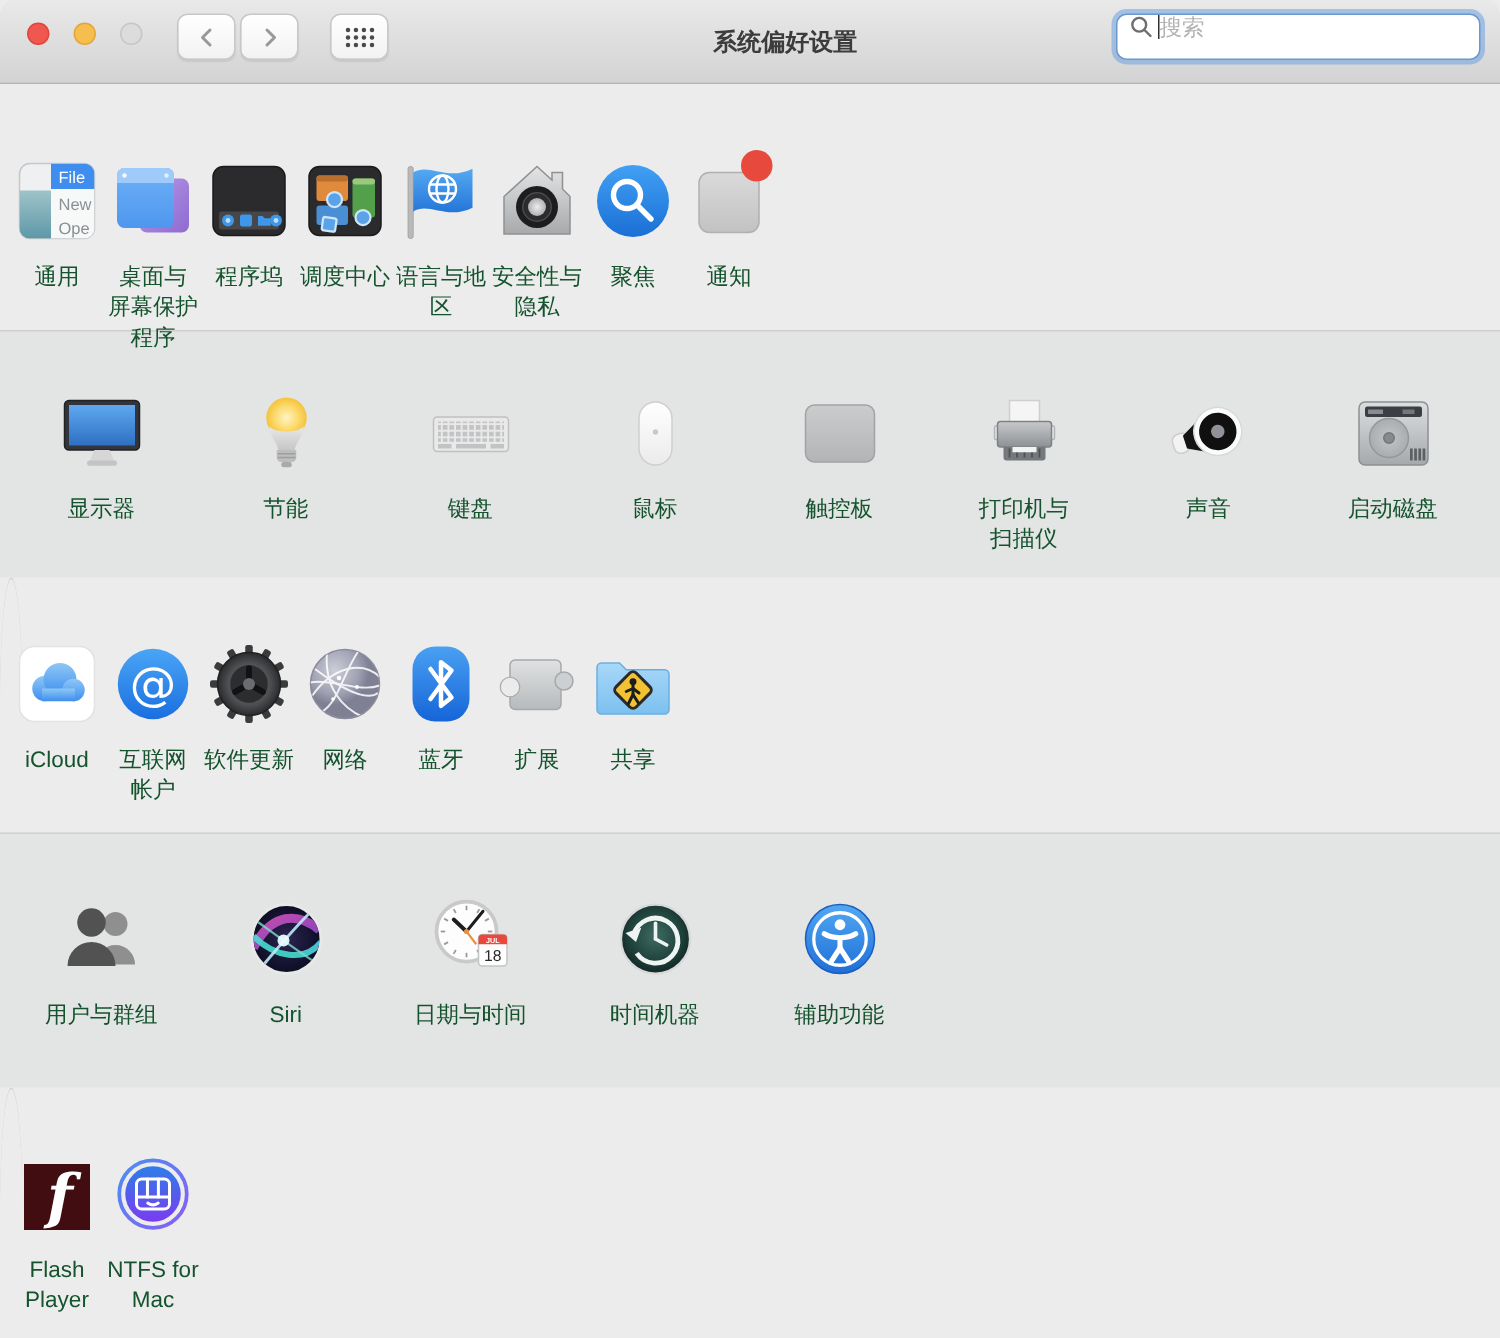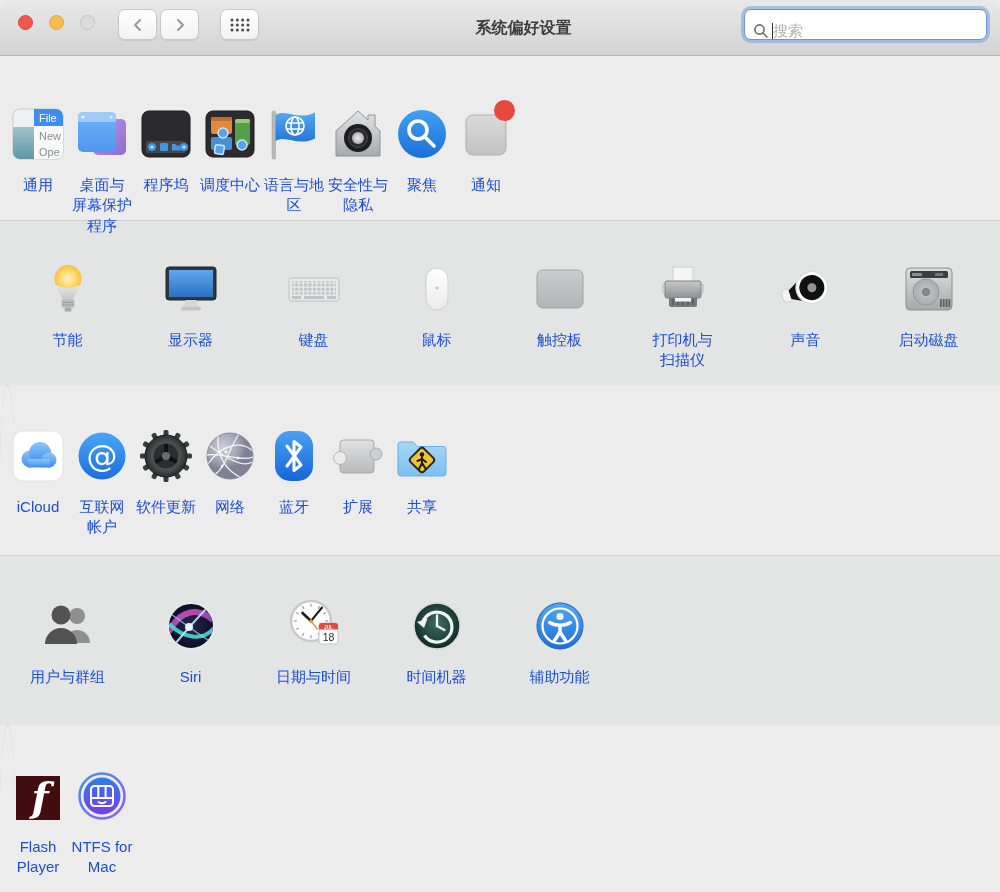--- a/index.html
+++ b/index.html
@@ -18,40 +18,40 @@
   .navgroup { position:absolute; left:118px; top:9px; display:flex; gap:3px; }
   .tb-btn { width:39px; height:31px; background:linear-gradient(#ffffff,#f2f2f2);
             border:1px solid #c7c7c7; border-radius:7px; display:flex; align-items:center;
             justify-content:center; box-shadow:0 1px 1px rgba(0,0,0,.08); cursor:default; }
   .grid-btn { position:absolute; left:220px; top:9px; }
   .title { position:absolute; left:0; right:0; top:18px; text-align:center;
            font-size:16px; font-weight:600; color:#3c3c3c;margin-left:47px; }
   .search { position:absolute; right:13px; top:9px; width:243px; height:31px; background:#fff;
             border:1px solid #6b97cf; border-radius:7px;
             box-shadow:0 0 0 3px rgba(110,160,222,.55);
-            display:flex; align-items:flex-end; padding:0 8px; }
+            display:flex; align-items:flex-start; padding:0 8px; }
   .search svg { flex:0 0 auto; }
   .caret { width:1px; height:16px; background:#333; margin-left:3px; }
   .search input { flex:1; min-width:0; border:none; outline:none; background:transparent;
                   font-size:15px; color:#333; font-family:inherit; }
   .search input::placeholder { color:#b3b3b3; }
 
   
   .row { display:flex; padding-left:6px; align-items:flex-start; }
   .row.light { background:#ececec; }
   .row.dark  { background:#e3e4e4; }
   .row.sep { border-top:1px solid #cfcfcf; }
   .r0 { height:164px; } .r1 { height:165px; } .r2 { height:170px; }
   .r3 { height:170px; } .r4 { height:167px; }
   .r0 .cell { padding-top:46px; } .r1 .cell { padding-top:36px; }
   .r2 .cell, .r3 .cell, .r4 .cell { padding-top:38px; }
   .cell { width:123px; display:flex; flex-direction:column; align-items:center; cursor:default; }
   .icon-wrap { width:64px; height:64px; position:relative; }
   .icon-wrap svg { display:block; }
-  .label { margin-top:9px; font-size:15px; line-height:1.35; color:#1d4ed8;
+  .label { margin-top:9px; font-size:15px; line-height:1.35; color:#14532d;
            text-align:center; white-space:pre-line; }
   .badge { position:absolute; top:-2px; left:40px; width:21px; height:21px;
            border-radius:50%; background:#e8493d; }
 </style>
 </head>
 <body>
 
 <div class="window">
   <div class="titlebar">
     <div class="traffic">
@@ -251,55 +251,55 @@
           <div class="badge" style="background: rgb(232, 73, 61);"></div>
         </div>
         <div class="label">通知</div>
       </div>
     </div>
   <div class="row r1 dark sep">
       <div class="cell">
         <div class="icon-wrap">
           <svg width="64" height="64" viewBox="0 0 64 64">
             <defs>
+              <linearGradient id="dpS" x1="0" y1="0" x2="0" y2="1">
+                <stop offset="0" stop-color="#5fa8f0"></stop>
+                <stop offset="1" stop-color="#2e6fc2"></stop>
+              </linearGradient>
+            </defs>
+            <rect x="7" y="10" width="50" height="33" rx="3" fill="#32353b" stroke="#222"></rect>
+            <rect x="10" y="13" width="44" height="27" fill="url(#dpS)"></rect>
+            <path d="M27 43 h10 l3.5 8 h-17 Z" fill="#d6d6d6"></path>
+            <rect x="22" y="50" width="20" height="3.5" rx="1.5" fill="#c4c4c4"></rect>
+          </svg>
+        </div>
+        <div class="label">显示器</div>
+      </div>
+      <div class="cell">
+        <div class="icon-wrap">
+          <svg width="64" height="64" viewBox="0 0 64 64">
+            <defs>
               <radialGradient id="enG">
                 <stop offset="0" stop-color="#fff3c4"></stop>
                 <stop offset=".6" stop-color="#fbd96a"></stop>
                 <stop offset="1" stop-color="#f5c23c"></stop>
               </radialGradient>
               <linearGradient id="enB" x1="0" y1="0" x2="0" y2="1">
                 <stop offset="0" stop-color="#e9e9e9"></stop>
                 <stop offset="1" stop-color="#c6c6c6"></stop>
               </linearGradient>
             </defs>
             <circle cx="32" cy="21.5" r="13.5" fill="url(#enG)"></circle>
             <path d="M20.5 27 C21.5 35 26 38.5 26.5 43 H37.5 C38 38.5 42.5 35 43.5 27 C40 32 24 32 20.5 27 Z" fill="url(#enB)"></path>
             <path d="M25.5 43 h13 v5 a3 3 0 0 1 -3 3 h-7 a3 3 0 0 1 -3 -3 Z" fill="#bdbdbd"></path>
             <path d="M26 45.5 h12 M26 48 h12" stroke="#9e9e9e" stroke-width="1"></path>
             <rect x="28.5" y="51" width="7" height="3.5" rx="1.5" fill="#a9a9a9"></rect>
           </svg>
         </div>
         <div class="label">节能</div>
-      </div>
-      <div class="cell">
-        <div class="icon-wrap">
-          <svg width="64" height="64" viewBox="0 0 64 64">
-            <defs>
-              <linearGradient id="dpS" x1="0" y1="0" x2="0" y2="1">
-                <stop offset="0" stop-color="#5fa8f0"></stop>
-                <stop offset="1" stop-color="#2e6fc2"></stop>
-              </linearGradient>
-            </defs>
-            <rect x="7" y="10" width="50" height="33" rx="3" fill="#32353b" stroke="#222"></rect>
-            <rect x="10" y="13" width="44" height="27" fill="url(#dpS)"></rect>
-            <path d="M27 43 h10 l3.5 8 h-17 Z" fill="#d6d6d6"></path>
-            <rect x="22" y="50" width="20" height="3.5" rx="1.5" fill="#c4c4c4"></rect>
-          </svg>
-        </div>
-        <div class="label">显示器</div>
       </div>
       <div class="cell">
         <div class="icon-wrap">
           <svg width="64" height="64" viewBox="0 0 64 64">
             <defs>
               <pattern id="kbP" width="4.4" height="4.4" patternUnits="userSpaceOnUse">
                 <rect width="3.1" height="3.1" fill="#c2c3c4"></rect>
               </pattern>
             </defs>
             <rect x="7" y="21" width="50" height="23" rx="2.5" fill="#e9e9ea" stroke="#c0c0c1"></rect>

